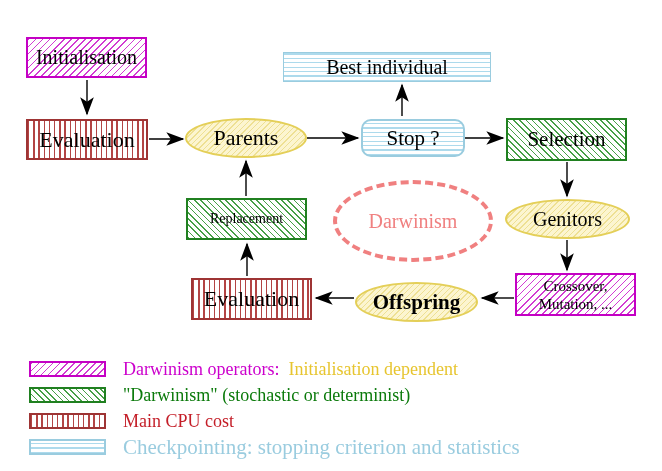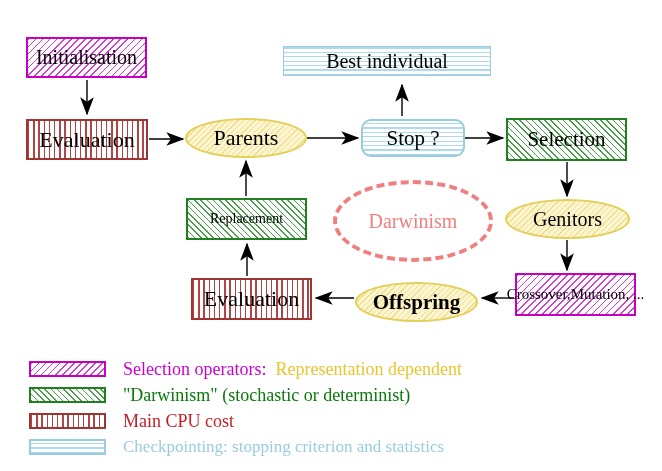--- a/index.html
+++ b/index.html
@@ -70,54 +70,54 @@
     <line x1="247" y1="262" x2="247" y2="230" stroke="#000" stroke-width="1.4" marker-end="url(#ah)"></line>
     <line x1="246" y1="182" x2="246" y2="147" stroke="#000" stroke-width="1.4" marker-end="url(#ah)"></line>
   </svg>
 
   <div class="node hatch-magenta" style="left:26px;top:23px;width:121px;height:41px;font-size:20px;">Initialisation</div>
 
   <div class="node stripe-red" style="left:26px;top:105px;width:122px;height:41px;font-size:22px;">Evaluation</div>
 
   <div class="node ellipse-yellow" style="left:185px;top:104px;width:122px;height:40px;font-size:22px;">Parents</div>
 
-  <div class="node stripe-cyan" style="left:283px;top:32px;width:208px;height:30px;font-size:20px;border-width:1.5px;">Best individual</div>
+  <div class="node stripe-cyan" style="left:283px;top:38px;width:208px;height:30px;font-size:20px;border-width:1.5px;">Best individual</div>
 
   <div class="node stripe-cyan" style="left:361px;top:105px;width:104px;height:38px;font-size:21px;border-radius:10px;">Stop ?</div>
 
   <div class="node hatch-green" style="left:506px;top:104px;width:121px;height:43px;font-size:21px;">Selection</div>
 
   <div class="node hatch-green" style="left:186px;top:184px;width:121px;height:42px;font-size:14px;">Replacement</div>
 
   <div class="generation" style="left:333px;top:166px;width:160px;height:82px;font-size:20px;">Darwinism</div>
 
   <div class="node ellipse-yellow" style="left:505px;top:185px;width:125px;height:40px;font-size:20px;">Genitors</div>
 
   <div class="node stripe-red" style="left:191px;top:264px;width:121px;height:42px;font-size:22px;">Evaluation</div>
 
   <div class="node ellipse-yellow" style="left:355px;top:268px;width:123px;height:40px;font-size:21px;font-weight:bold;">Offspring</div>
 
-  <div class="node hatch-magenta" style="left:515px;top:259px;width:121px;height:43px;font-size:15px;flex-direction:row;line-height:1.25;">
+  <div class="node hatch-magenta" style="left:515px;top:259px;width:121px;height:43px;font-size:15px;flex-direction:column;line-height:1.25;justify-content:flex-end;">
     <div>Crossover,</div>
     <div>Mutation, ...</div>
   </div>
 
   <div class="legend-row" style="left:29px;top:347px;">
     <div class="swatch hatch-magenta"></div>
-    <div class="legend-text"><span class="lt-magenta">Selection operators:</span><span class="lt-gold">Representation dependent</span></div>
+    <div class="legend-text"><span class="lt-magenta">Darwinism operators:</span><span class="lt-gold">Initialisation dependent</span></div>
   </div>
 
   <div class="legend-row" style="left:29px;top:373px;">
     <div class="swatch hatch-green"></div>
     <div class="legend-text lt-green">"Darwinism" (stochastic or determinist)</div>
   </div>
 
   <div class="legend-row" style="left:29px;top:399px;">
     <div class="swatch stripe-red"></div>
     <div class="legend-text lt-red">Main CPU cost</div>
   </div>
 
   <div class="legend-row" style="left:29px;top:425px;">
     <div class="swatch stripe-cyan"></div>
-    <div class="legend-text lt-cyan" style="font-size:17px;">Checkpointing: stopping criterion and statistics</div>
+    <div class="legend-text lt-cyan" style="font-size:21px;">Checkpointing: stopping criterion and statistics</div>
   </div>
 
 </div>
 
 </body></html>

